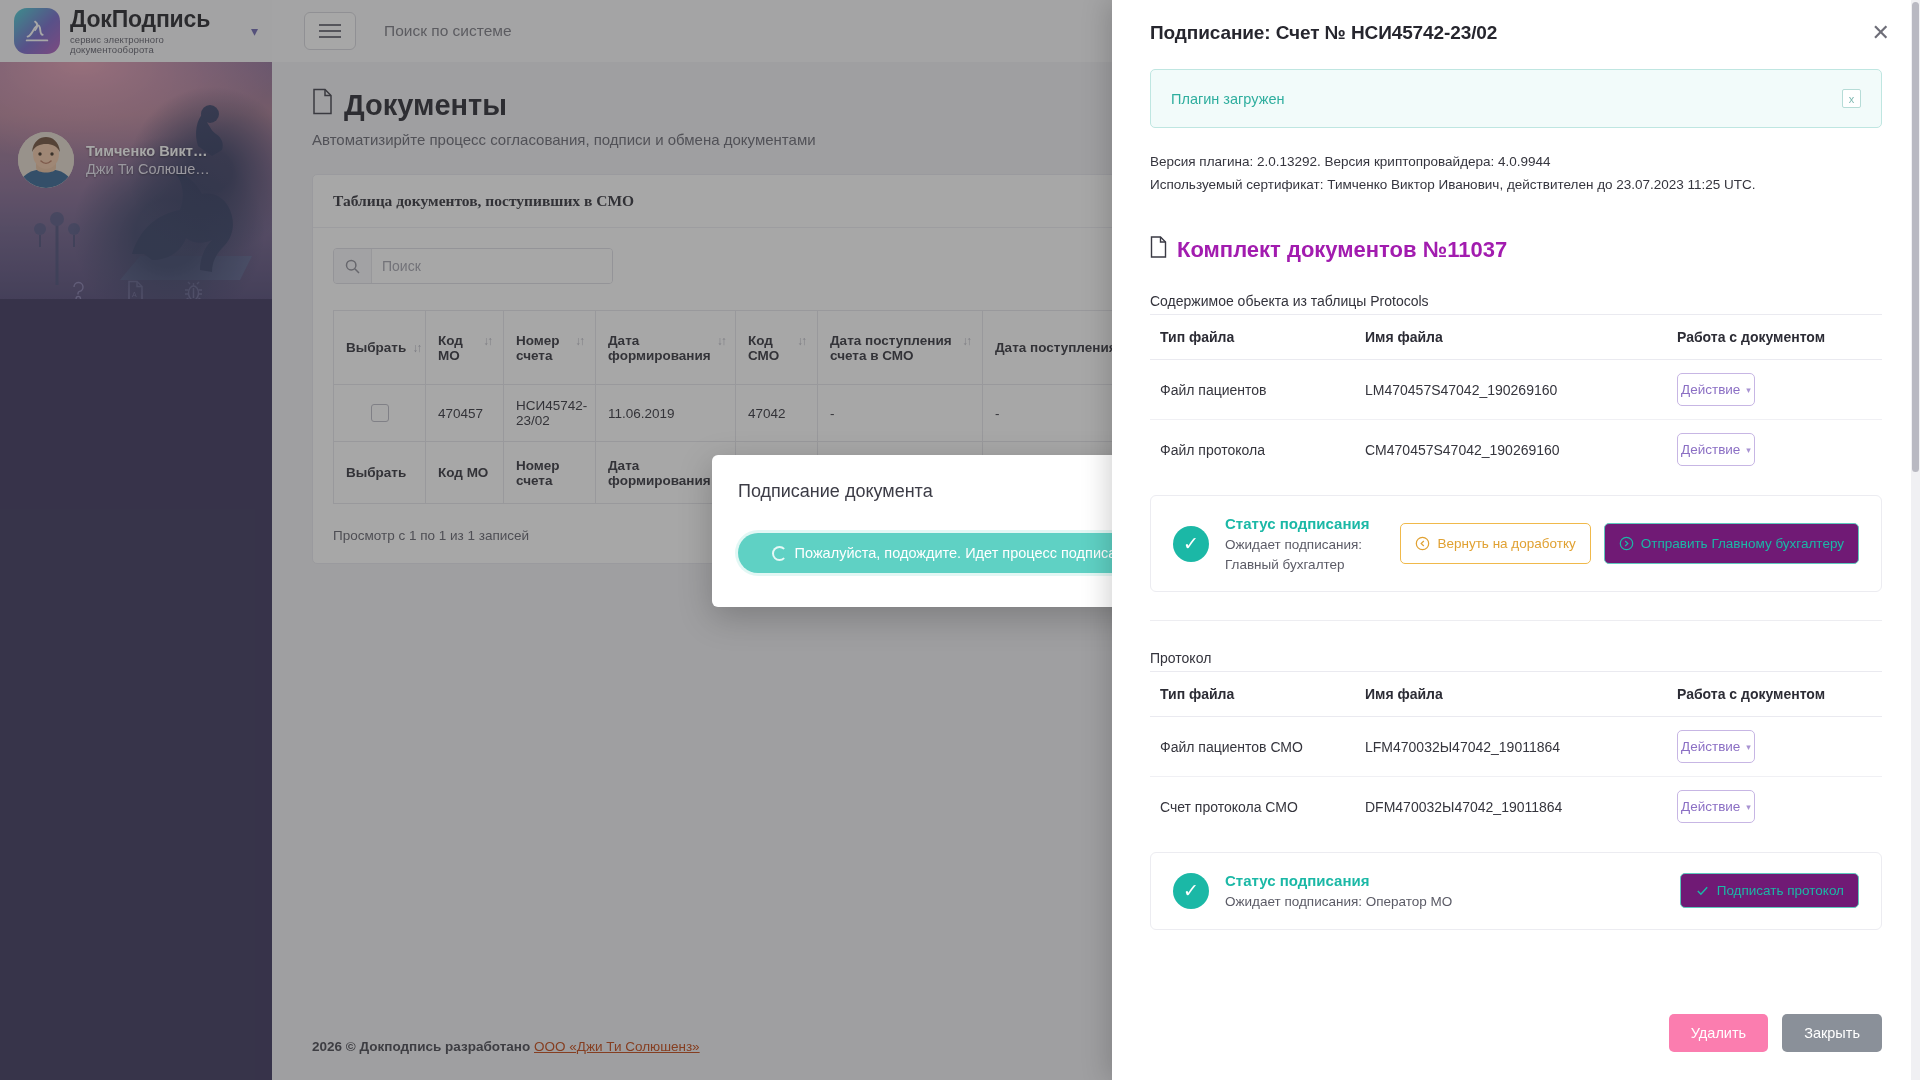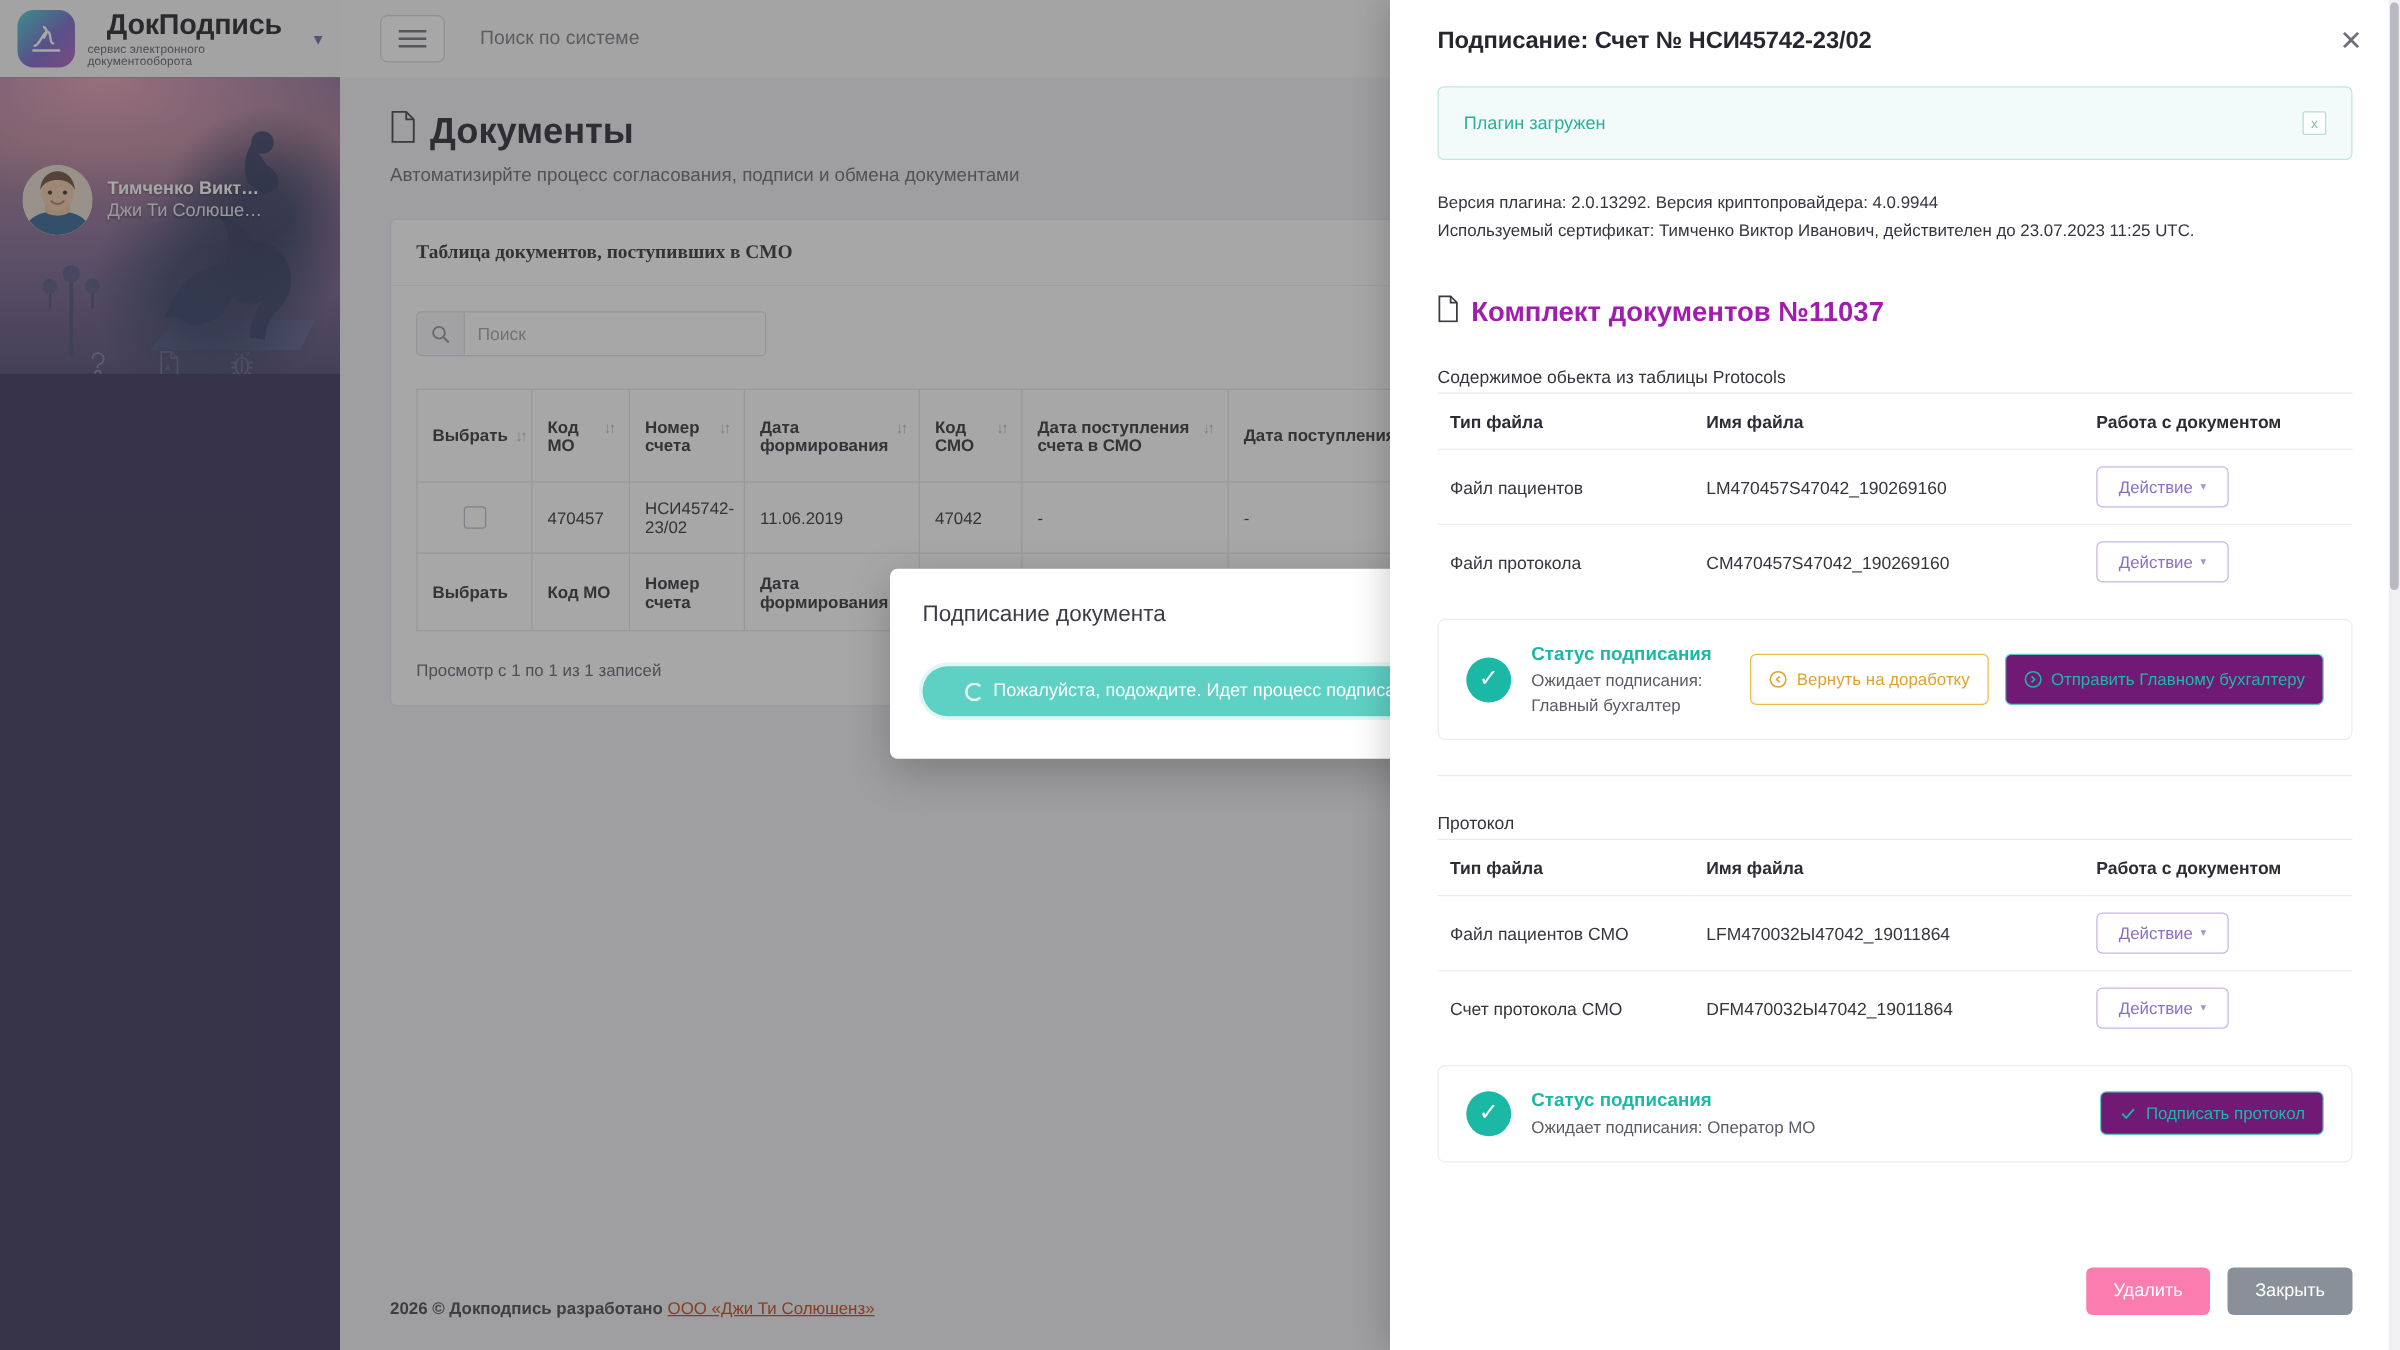--- a/index.html
+++ b/index.html
@@ -20,21 +20,21 @@
     height: 62px; background: #f7f7f9; display: flex; align-items: center;
     padding: 0 14px; gap: 10px; position: relative;
   }
   .brand-logo {
     width: 46px; height: 46px; border-radius: 13px;
     background: linear-gradient(135deg,#3fcfd0 0%,#6f63c8 55%,#b155b8 100%);
     display: flex; align-items: center; justify-content: center; flex: 0 0 46px;
   }
   .brand-logo svg { width: 30px; height: 30px; }
   .brand-txt { display: flex; flex-direction: column; line-height: 1.05; }
-  .brand-title { font-size: 23px; font-weight: 700; color: #1c1c22; letter-spacing: -.2px; text-align: center; }
+  .brand-title { font-size: 23px; font-weight: 700; color: #1c1c22; letter-spacing: -.2px; }
   .brand-sub { font-size: 9.5px; color: #5a5a66; margin-top: 3px; letter-spacing: .1px; }
   .brand-caret { margin-left: auto; color: #6a63b0; font-size: 14px; }
 
   .hero {
     height: 237px; position: relative; overflow: hidden;
     background:
       radial-gradient(ellipse 120% 70% at 30% 0%, #e39ab0 0%, rgba(227,154,176,0) 60%),
       linear-gradient(180deg,#8e6d97 0%,#a4768e 22%,#8e6b92 45%,#6b5a86 70%,#4c4372 100%);
   }
   .hero:after{
@@ -133,21 +133,21 @@
   .set-title { display: flex; align-items: center; gap: 10px; font-size: 22px; font-weight: 700; color: #a21caf; margin-top: 40px; }
   .sec-label { font-size: 14px; color: #33333c; margin-top: 29px; margin-bottom: 5px; }
 
   table.ft { width: 100%; border-collapse: collapse; font-size: 14px; }
   table.ft th { text-align: left; font-weight: 700; color: #2c2c35; padding: 14px 10px; border-top: 1px solid #eaeaf0; border-bottom: 1px solid #eaeaf0; }
   table.ft td { padding: 13px 10px; border-bottom: 1px solid #f0f0f4; color: #35353d; }
   table.ft tr:last-child td { border-bottom: 0; }
   .col-a { width: 205px; } .col-b { width: auto; } .col-c { width: 215px; }
   .act-btn {
     border: 1px solid #c7b6e4; color: #8b6fc4; background: #fff; border-radius: 5px;
-    padding: 8px 17px; font-size: 13.5px; font-family: inherit; cursor: pointer;
+    padding: 8px 3px; font-size: 13.5px; font-family: inherit; cursor: pointer;
     display: inline-flex; align-items: center; gap: 6px;
   }
   .caret { font-size: 9px; opacity: .75; }
 
   .status-box {
     border: 1px solid #ececf1; border-radius: 6px; margin-top: 16px; padding: 17px 22px;
     display: flex; align-items: center; gap: 16px;
   }
   .st-check {
     width: 36px; height: 36px; border-radius: 50%; background: #1bb8a6; color: #fff;

